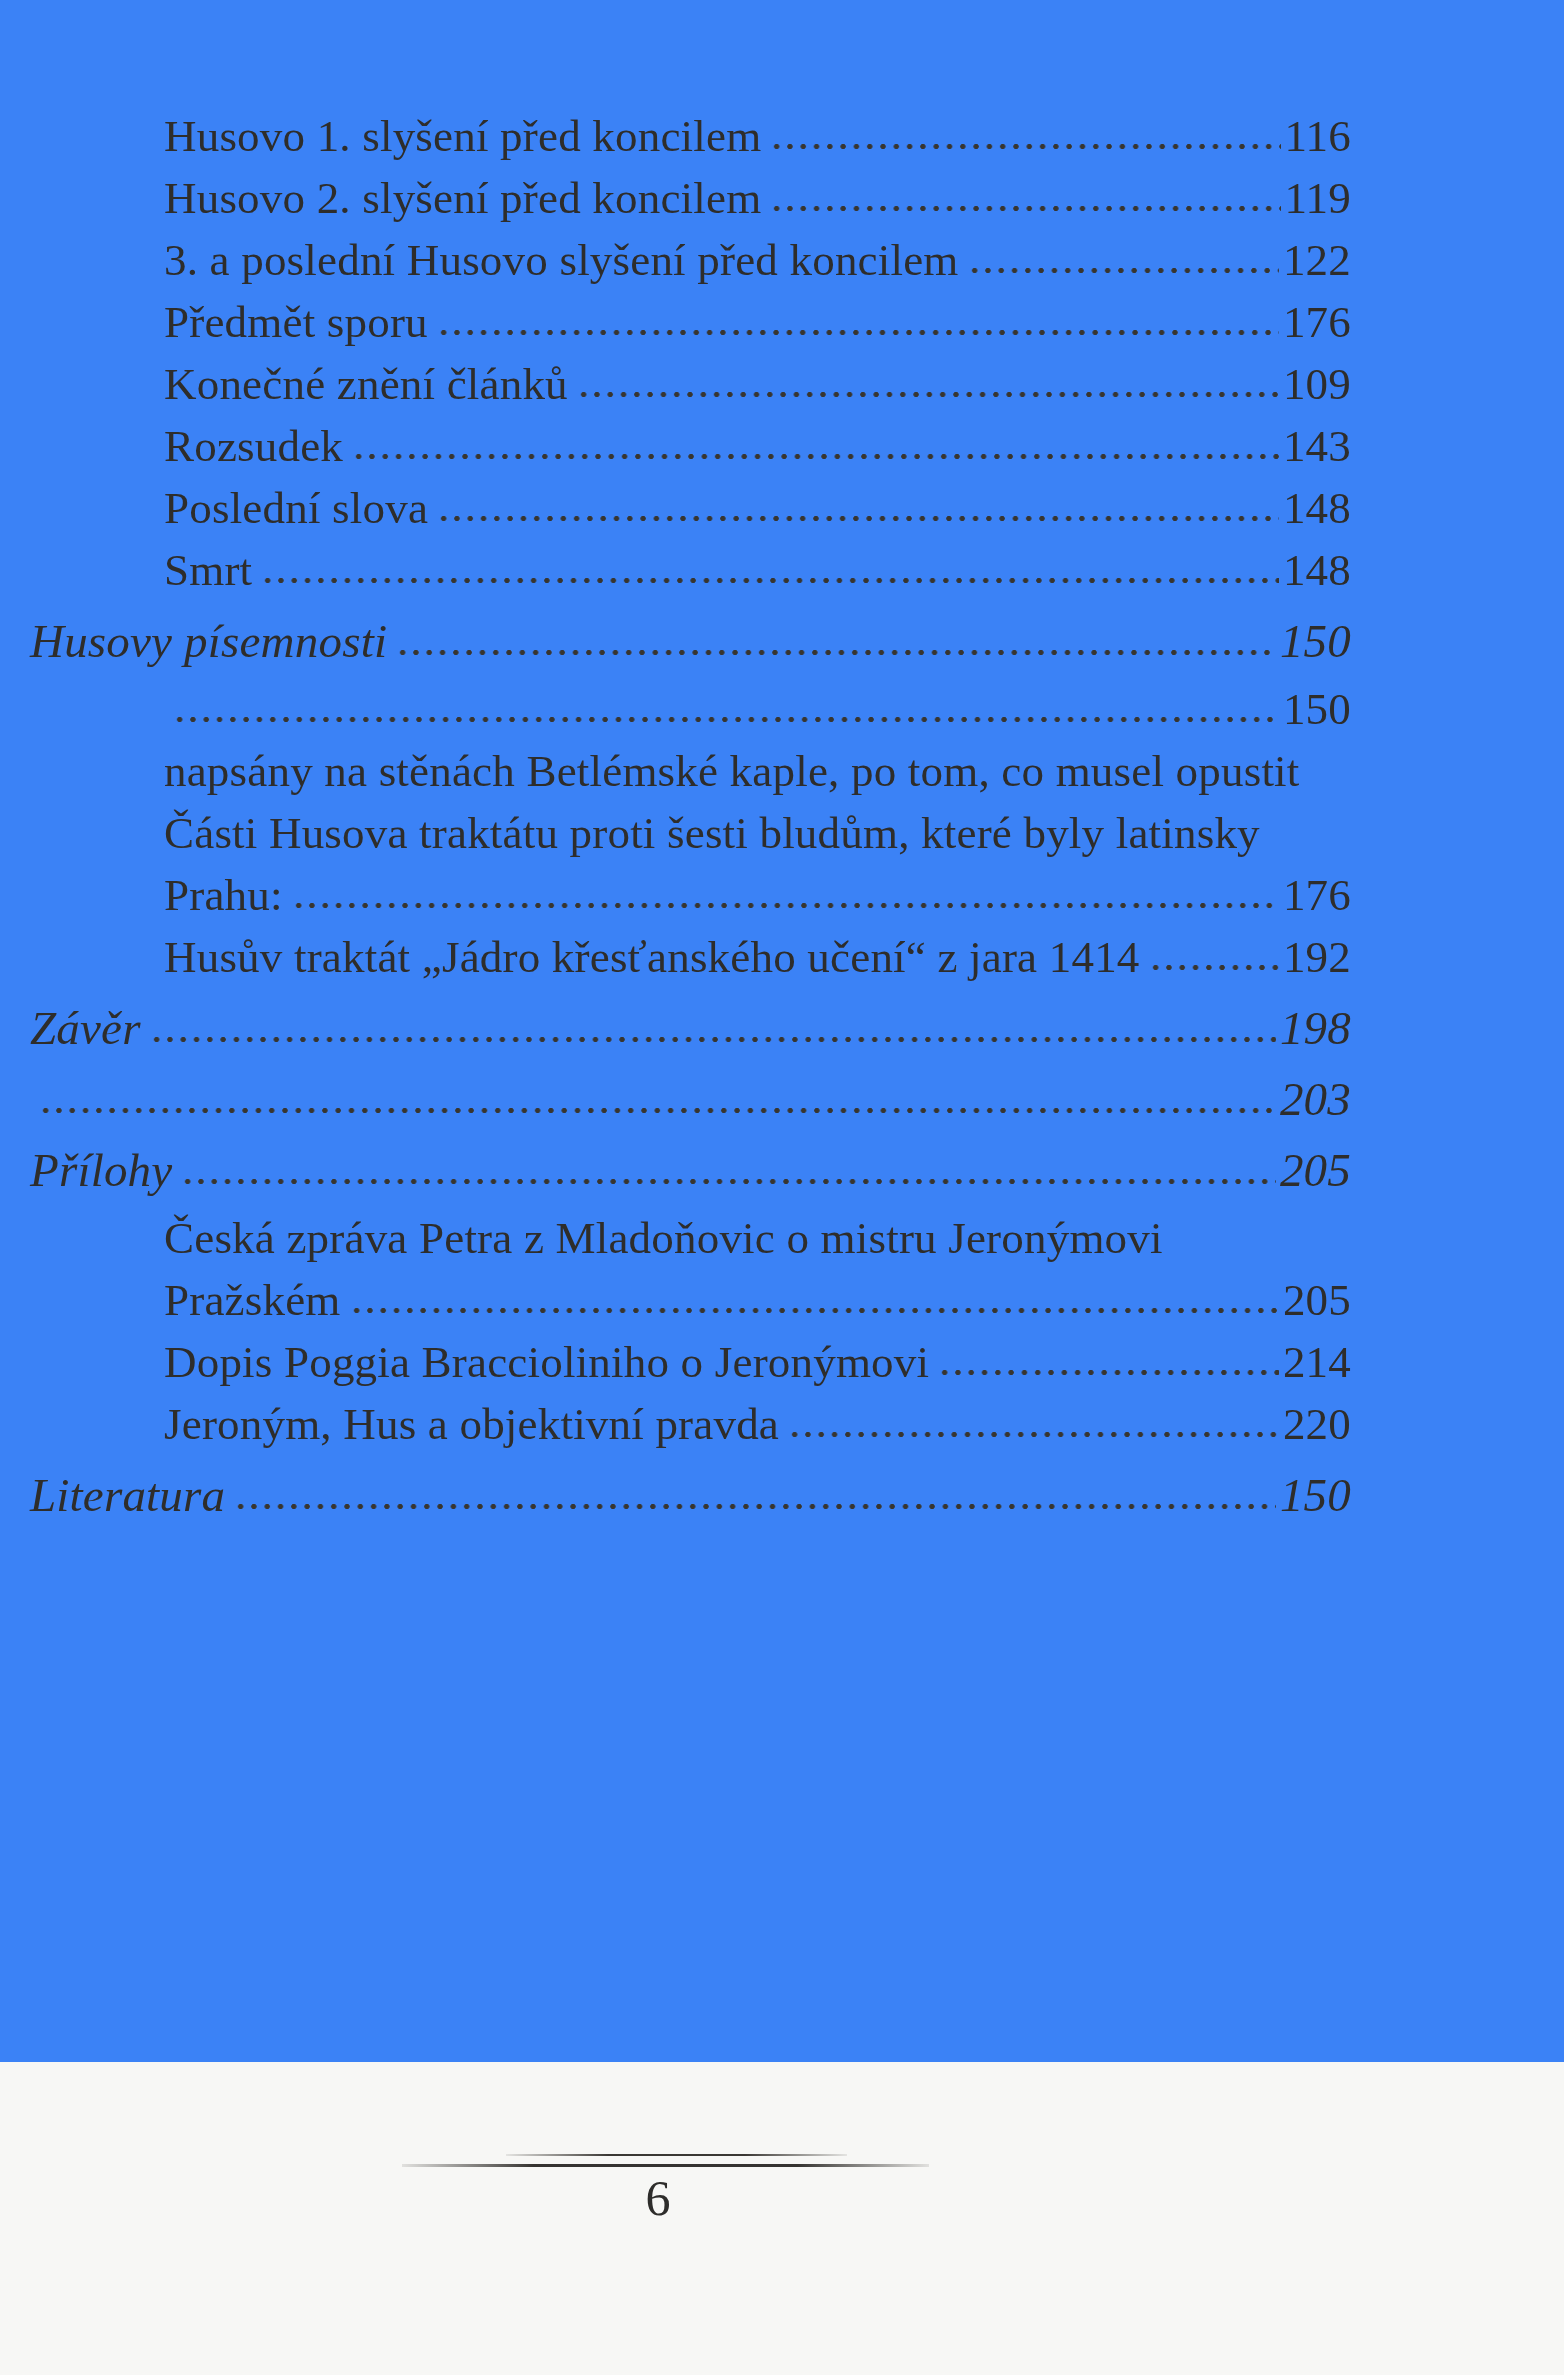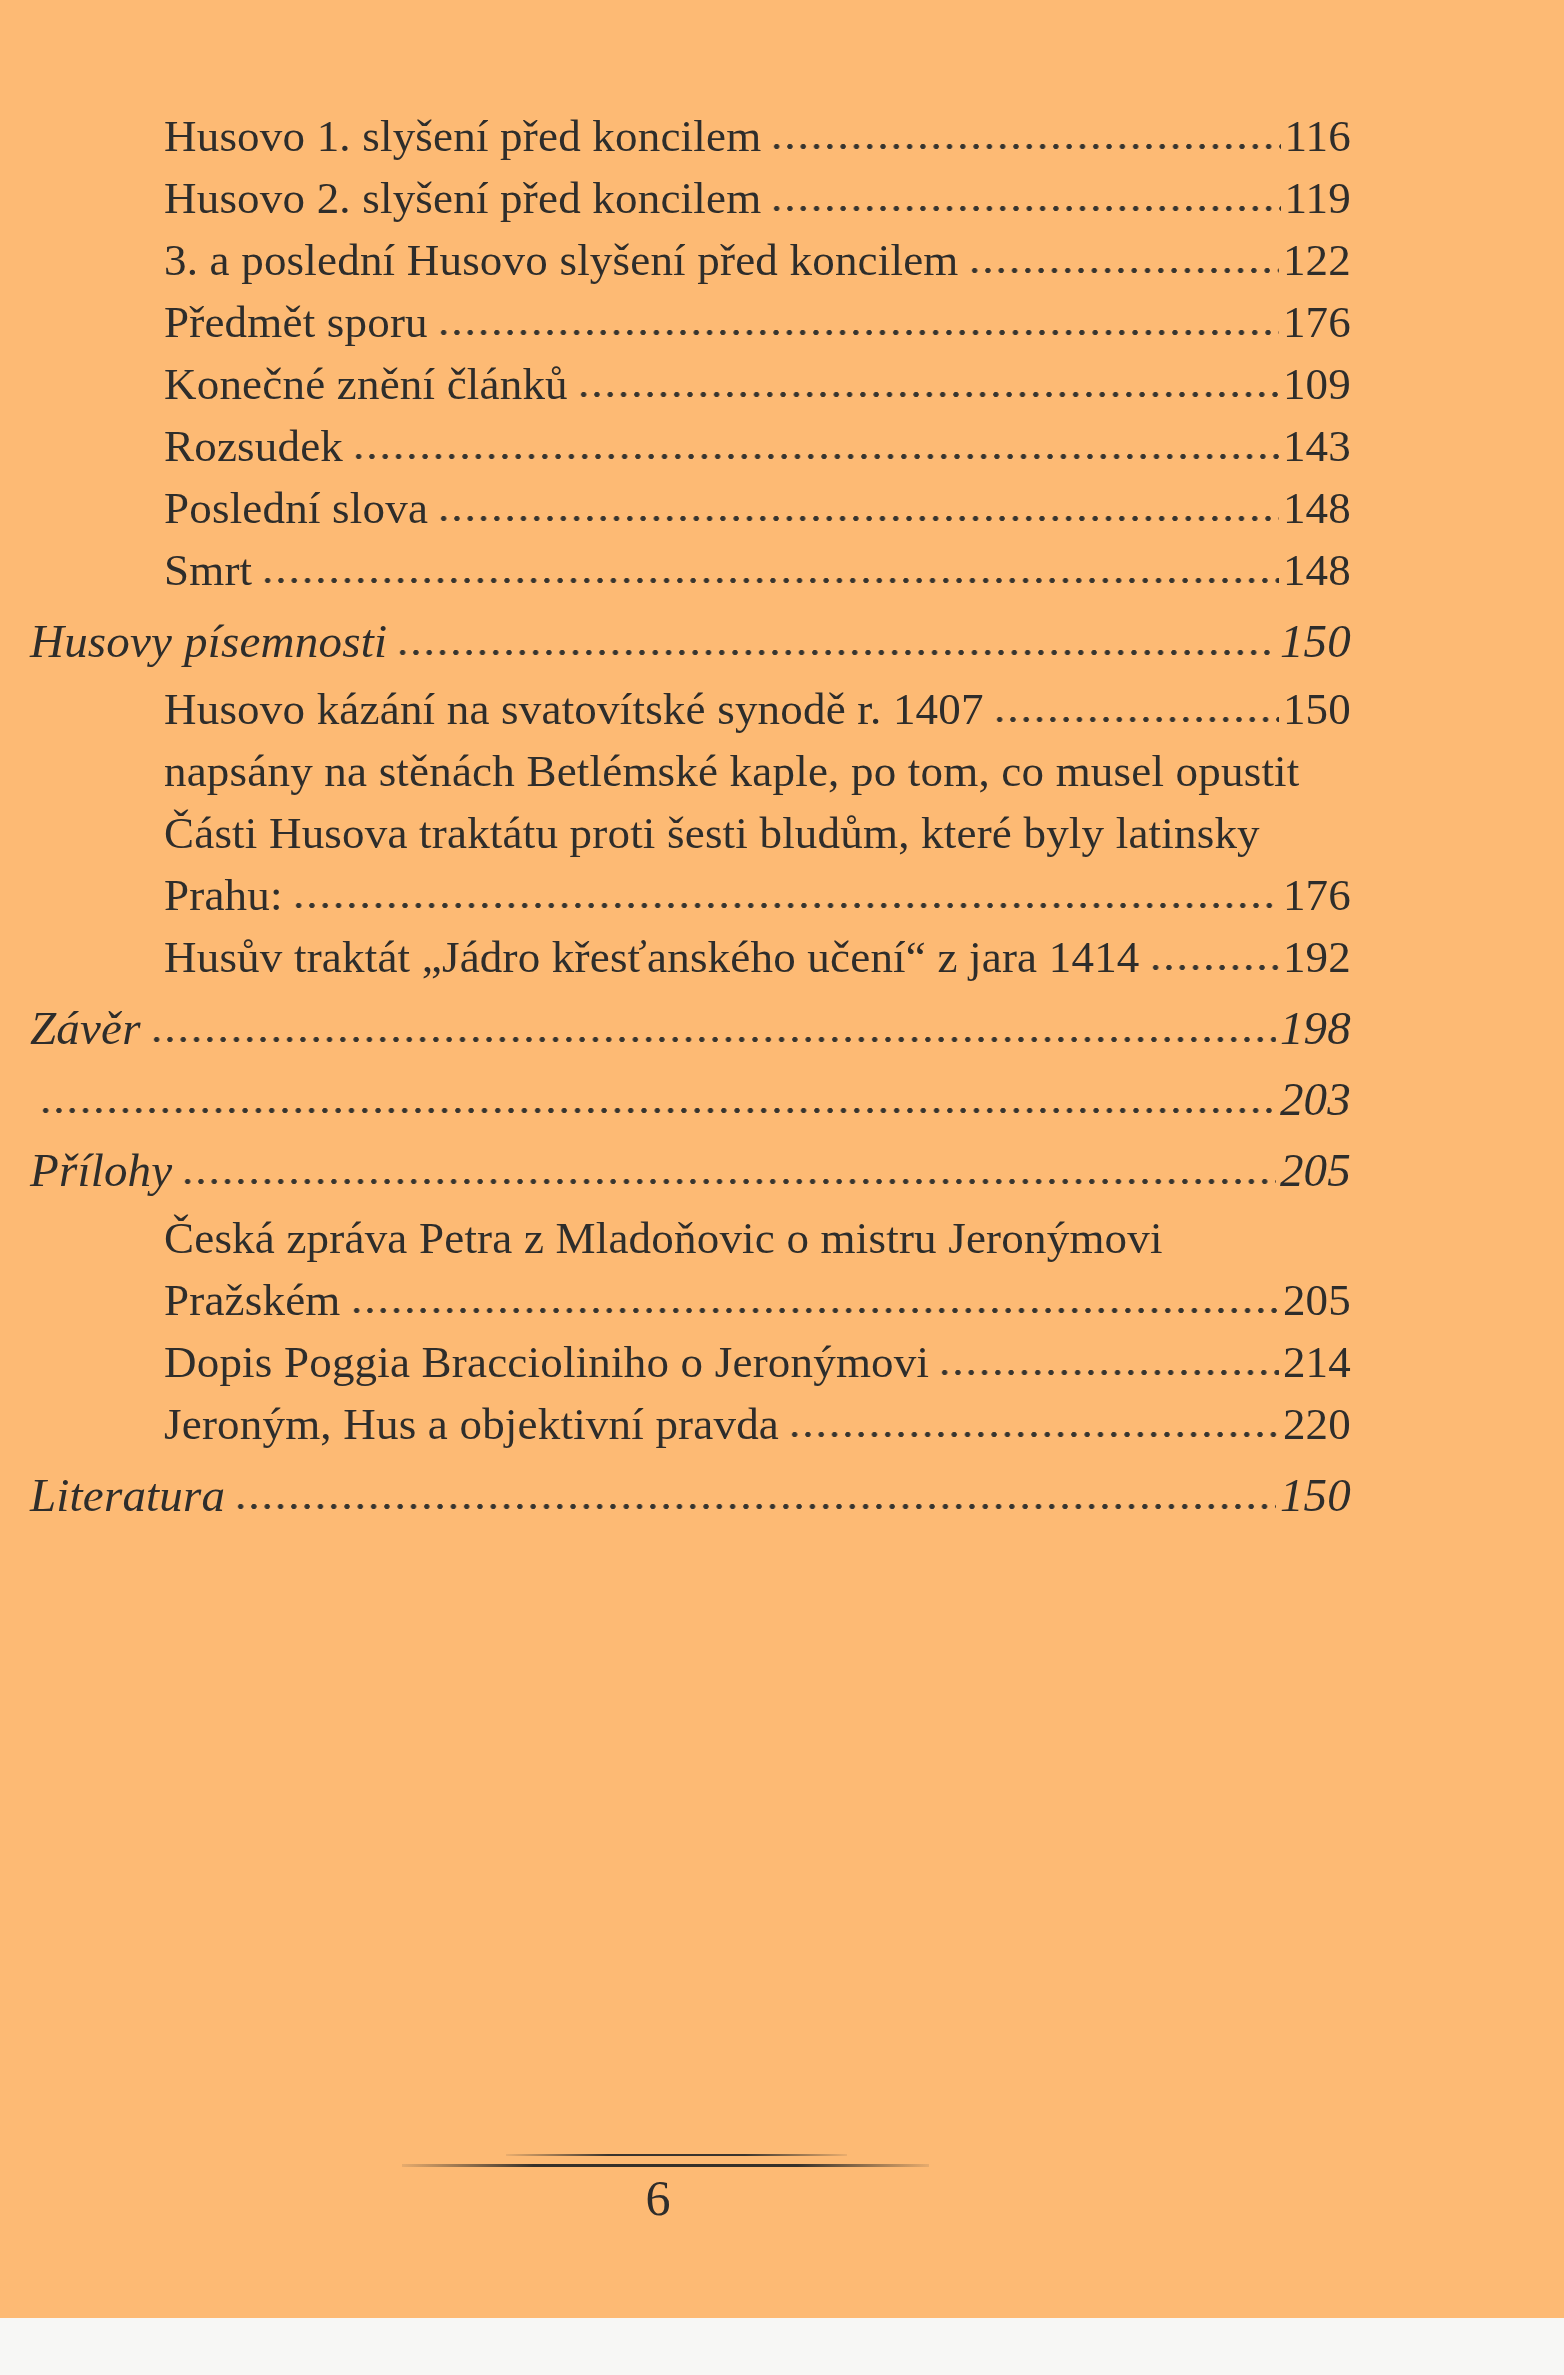--- a/index.html
+++ b/index.html
@@ -10,22 +10,22 @@
     width: 1564px;
     height: 2375px;
     background: #f7f7f5;
     font-family: "Liberation Serif", "DejaVu Serif", serif;
     color: #2e2d2b;
     overflow: hidden;
   }
   .page {
     position: relative;
     width: 1564px;
-    height: 2318px;
-    background: #fdba74;
+    height: 2062px;
+    background: #3b82f6;
   }
   .toc {
     position: absolute;
     top: 0;
     left: 0;
     right: 0;
     padding: 105px 213px 0 30px;
   }
   .row {
     display: flex;
@@ -135,21 +135,20 @@
       <span class="label">Smrt</span>
       <span class="dots"></span>
       <span class="pageno">148</span>
     </div>
       <div class="row section">
       <span class="label">Husovy písemnosti</span>
       <span class="dots"></span>
       <span class="pageno">150</span>
     </div>
       <div class="row sub">
-      <span class="label">Husovo kázání na svatovítské synodě r. 1407</span>
       <span class="dots"></span>
       <span class="pageno">150</span>
     </div>
       <div class="row sub-wrap">
       <span class="label">napsány na stěnách Betlémské kaple, po tom, co musel opustit</span>
 
     </div>
       <div class="row sub-wrap">
       <span class="label">Části Husova traktátu proti šesti bludům, které byly latinsky</span>
 

